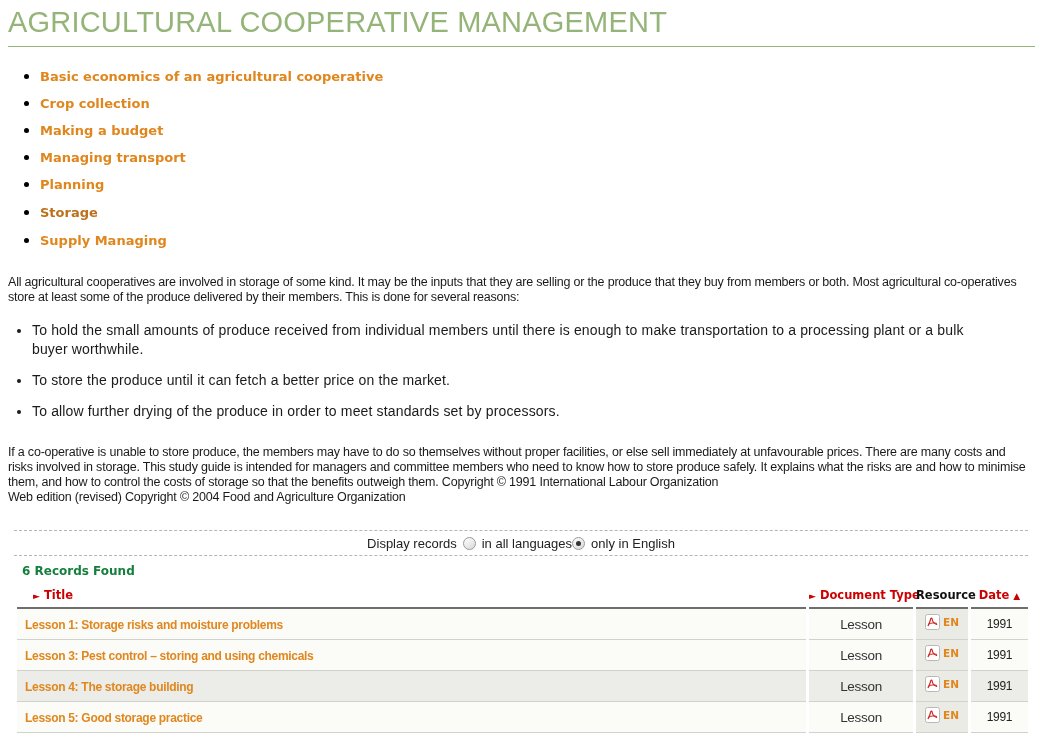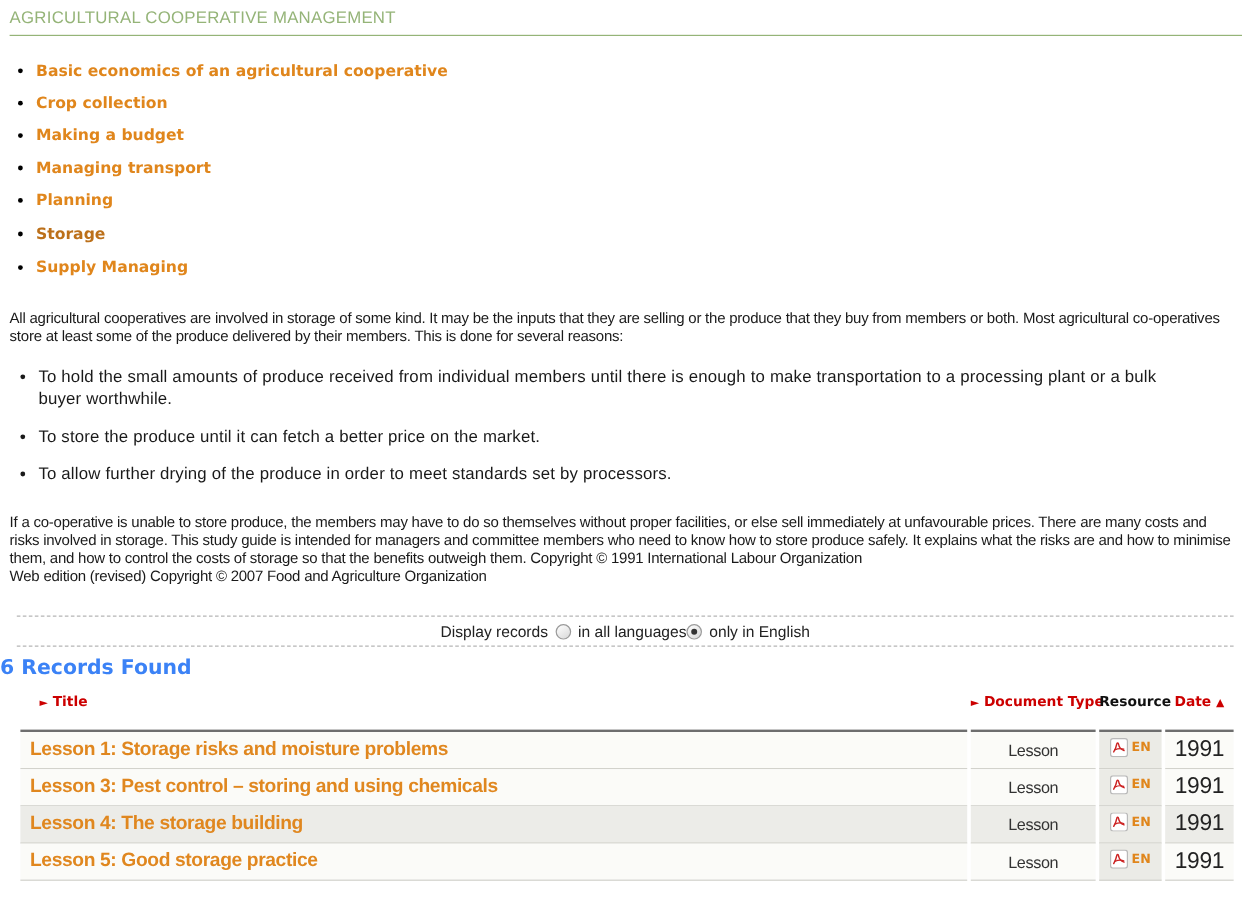--- a/index.html
+++ b/index.html
@@ -3,25 +3,25 @@
 <meta charset="utf-8">
 <style>
   * { box-sizing: border-box; margin: 0; padding: 0; }
   html, body { width: 1043px; height: 749px; background: #fff; overflow: hidden; }
   body { font-family: "Liberation Sans", sans-serif; color: #222; }
 
   
   .page-head { margin: 6px 8px 0 8px; border-bottom: 1px solid #95B478; padding-bottom: 7px; }
   .page-head h1 {
     font-family: "Liberation Sans", sans-serif;
-    font-size: 14px; font-weight: 400; color: #95B478; letter-spacing: 0.2px;
-  }
-
-  
-  ul.topics { margin: 20px 0 0 30px; list-style: disc; color: #000; }
+    font-size: 29px; font-weight: 400; color: #95B478; letter-spacing: 0.2px;
+  }
+
+  
+  ul.topics { margin: 20px 0 0 40px; list-style: disc; color: #000; }
   ul.topics li { margin-bottom: 9px; }
   ul.topics li .topic-label {
     font-family: "DejaVu Sans", sans-serif; font-weight: bold; font-size: 13px;
     color: #E0861C; cursor: pointer;
   }
   ul.topics li.current { margin-top: 10px; margin-bottom: 10px; }
   ul.topics li.current .topic-label { font-size: 13px; color: #BC701A; }
 
   
   .para {
@@ -51,60 +51,60 @@
     border: 1px solid #9a9a9a; background: linear-gradient(145deg, #ffffff, #d8d8d8);
     display: inline-block; margin-right: 6px; position: relative;
   }
   .radio.selected::after {
     content: ""; position: absolute; left: 3px; top: 3px; width: 5px; height: 5px;
     border-radius: 50%; background: #333;
   }
 
   
   .records-count {
-    margin: 8px 0 0 0; font-family: "DejaVu Sans", sans-serif;
-    font-weight: bold; font-size: 17px; color: #3b82f6;
+    margin: 8px 0 0 22px; font-family: "DejaVu Sans", sans-serif;
+    font-weight: bold; font-size: 12px; color: #15803d;
   }
 
   table.results {
     margin: 6px 0 0 14px; width: 1008px;
     border-collapse: separate; border-spacing: 3px 0;
     table-layout: fixed;
   }
   table.results th {
     font-family: "DejaVu Sans", sans-serif; font-weight: bold; font-size: 11.5px;
-    color: #CC0000; text-align: left; padding: 4px 0 17px 0;
+    color: #CC0000; text-align: left; padding: 4px 0 5px 0;
     border-bottom: 2px solid #6e6e6e; white-space: nowrap;
   }
   table.results th.c-title { padding-left: 16px; }
   table.results th.c-doc, table.results th.c-res, table.results th.c-date { text-align: center; }
   table.results th.c-res { color: #111; }
   .sort-icon { font-size: 9px; color: #CC0000; margin-right: 4px; }
   .sort-icon.up { margin-right: 0; margin-left: 4px; }
 
   table.results td {
     height: 31px; border-bottom: 1px solid #d2d2cc; vertical-align: middle;
   }
   tr.row-odd td { background: #FBFBF8; }
   tr.row-even td { background: #ECECE8; }
   td.cell-resource { background: #EBEBE6 !important; }
 
   td.cell-title { padding-left: 8px; }
   .row-title-link {
-    font-family: "Liberation Sans", sans-serif; font-weight: bold; font-size: 16px;
+    font-family: "Liberation Sans", sans-serif; font-weight: bold; font-size: 12px;
     color: #E0871F; letter-spacing: -0.3px; cursor: pointer;
   }
   td.cell-doc { text-align: center; font-size: 13.5px; color: #333; letter-spacing: -0.3px; }
   td.cell-resource { text-align: center; }
   .res-link { display: inline-flex; align-items: center; cursor: pointer; justify-content: flex-end; }
   .res-link svg { margin-right: 3px; }
   .res-lang {
     font-family: "DejaVu Sans", sans-serif; font-weight: bold; font-size: 10.5px; color: #E0861C;
   }
-  td.cell-date { text-align: center; font-size: 19px; color: #222; letter-spacing: -0.3px; }
+  td.cell-date { text-align: center; font-size: 12px; color: #222; letter-spacing: -0.3px; }
 </style>
 </head>
 <body>
 
 <div class="page-head">
   <h1>AGRICULTURAL COOPERATIVE MANAGEMENT</h1>
 </div>
 
 <ul class="topics">
     <li><span class="topic-label">Basic economics of an agricultural cooperative</span></li>
@@ -119,21 +119,21 @@
 <p class="para">All agricultural cooperatives are involved in storage of some kind. It may be the inputs that they are selling or the produce that they buy from members or both. Most agricultural co-operatives store at least some of the produce delivered by their members. This is done for several reasons:</p>
 
 <ul class="reasons">
     <li>To hold the small amounts of produce received from individual members until there is enough to make transportation to a processing plant or a bulk buyer worthwhile.</li>
     <li>To store the produce until it can fetch a better price on the market.</li>
     <li>To allow further drying of the produce in order to meet standards set by processors.</li>
   </ul>
 
 <div style="margin-top:24px;">
   <p class="para tight">If a co-operative is unable to store produce, the members may have to do so themselves without proper facilities, or else sell immediately at unfavourable prices. There are many costs and risks involved in storage. This study guide is intended for managers and committee members who need to know how to store produce safely. It explains what the risks are and how to minimise them, and how to control the costs of storage so that the benefits outweigh them. Copyright © 1991 International Labour Organization</p>
-  <p class="para tight">Web edition (revised) Copyright © 2007 Food and Agriculture Organization</p>
+  <p class="para tight">Web edition (revised) Copyright © 2004 Food and Agriculture Organization</p>
 </div>
 
 <div class="filter-strip">
   <span class="flabel">Display records</span>
   <span style="display:flex;align-items:center;">
       <span class="filter-option">
         <span class="radio"></span>
         <span>in all languages</span>
       </span>
       <span class="filter-option">

